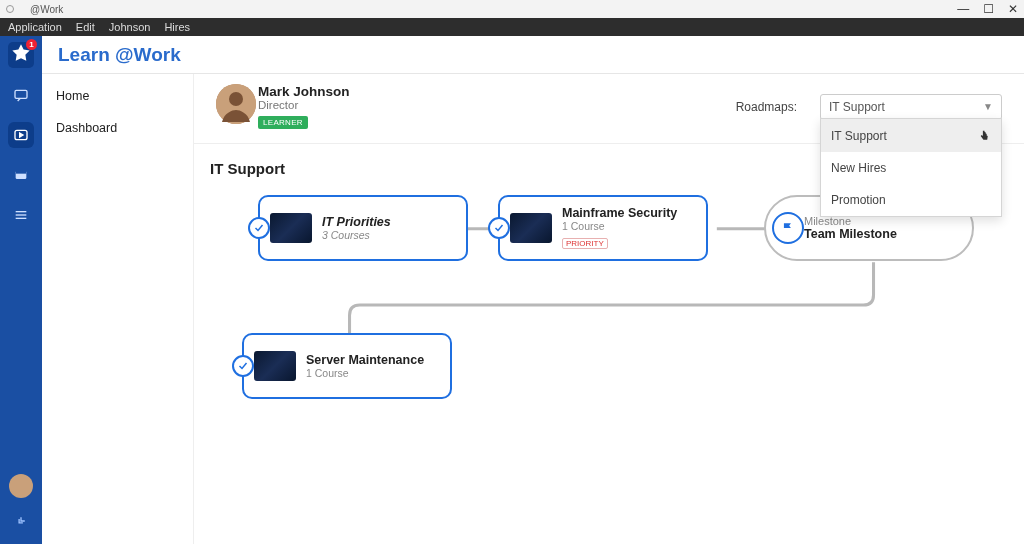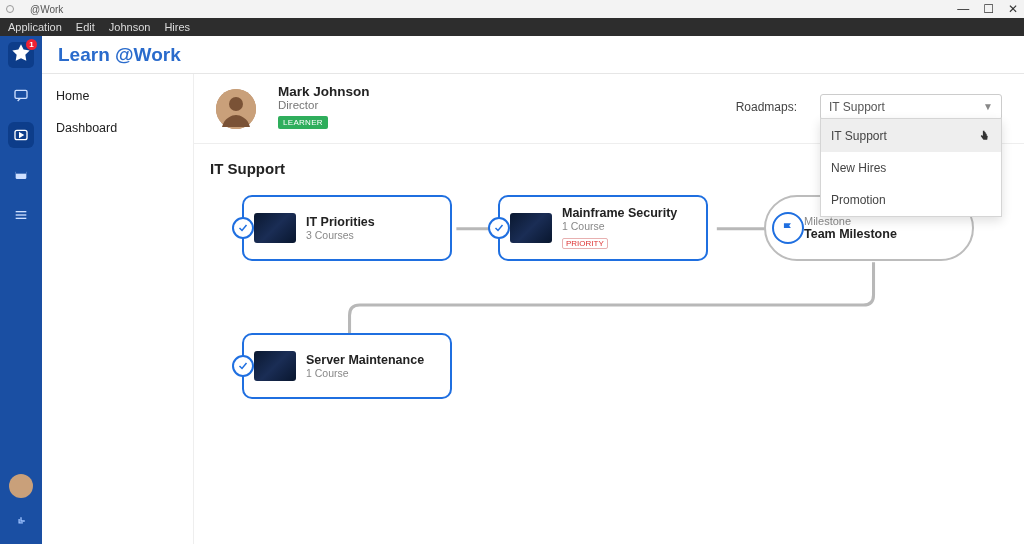--- a/index.html
+++ b/index.html
@@ -40,21 +40,21 @@
   .body { flex:1; display:flex; }
 
   .sidebar { width:152px; border-right:1px solid #eee; padding-top:6px; }
   .side-item { padding:9px 14px; font-size:12.5px; color:#222; cursor:pointer; }
   .side-item.active { background:#d6e8ff; font-weight:600; }
 
   .main { flex:1; padding:0 0 0 0; position:relative; }
 
   .profile-row { display:flex; align-items:center; justify-content:space-between;
                  padding:10px 22px 14px 22px; border-bottom:1px solid #eee; }
-  .profile-left { display:flex; align-items:flex-end; gap:22px; }
+  .profile-left { display:flex; align-items:flex-start; gap:2px; }
   .avatar-lg { width:40px;height:40px;border-radius:50%;background:#b98a63; display:flex;align-items:center;justify-content:center;}
   .avatar-lg svg{width:40px;height:40px;}
   .profile-meta .name { font-weight:700; font-size:13.5px; color:#222; }
   .profile-meta .role { font-size:11.5px; color:#777; }
   .learner-badge { background:#2fae5c; color:#fff; font-size:8px; padding:2px 5px; border-radius:2px;
                    margin-top:3px; display:inline-block; letter-spacing:0.3px;}
   .profile-right { display:flex; align-items:center; gap:23px; font-size:12px; color:#444; }
 
   .roadmap-select { width:182px; height:26px; border:1px solid #ccc; border-radius:3px;
                     display:flex; align-items:center; justify-content:space-between;
@@ -217,21 +217,21 @@
         <div style="padding:0 8px;">
           <div class="section-title">IT Support</div>
 
           <div class="canvas">
             <svg class="pipes" viewBox="0 0 800 280">
               <path d="M250 43 H296" stroke="#b8b8b8" stroke-width="3" fill="none"></path>
               <path d="M506 43 H562" stroke="#b8b8b8" stroke-width="3" fill="none"></path>
               <path d="M660 76 V108 Q660 118 650 118 H155 Q145 118 145 128 V148" stroke="#b8b8b8" stroke-width="3" fill="none"></path>
             </svg>
 
-            <div class="node" style="left:40px; top:10px;">
+            <div class="node" style="left:56px; top:10px;font-style:italic;">
               <div class="check">
                   <svg viewBox="0 0 24 24" fill="none" stroke-width="3">
                     <path d="M5 12l5 5 9-11"></path>
                   </svg>
                 </div>
               <div class="thumb"></div>
               <div class="node-text">
                 <div class="t">IT Priorities</div>
                 <div class="s">3 Courses</div>
               </div>

